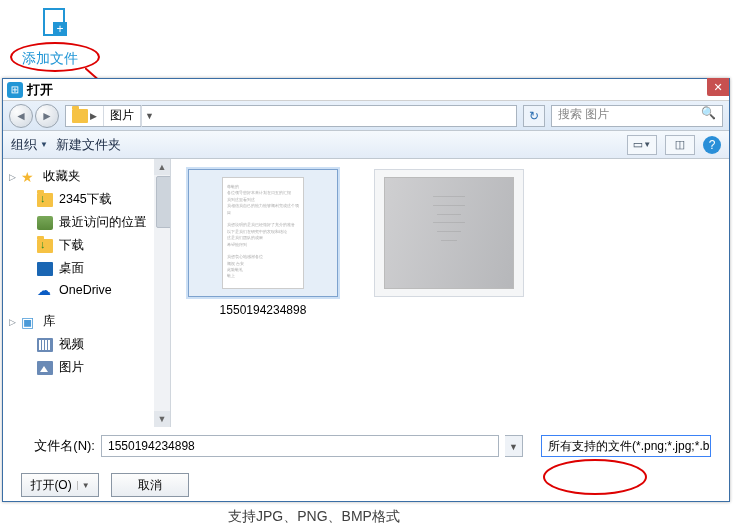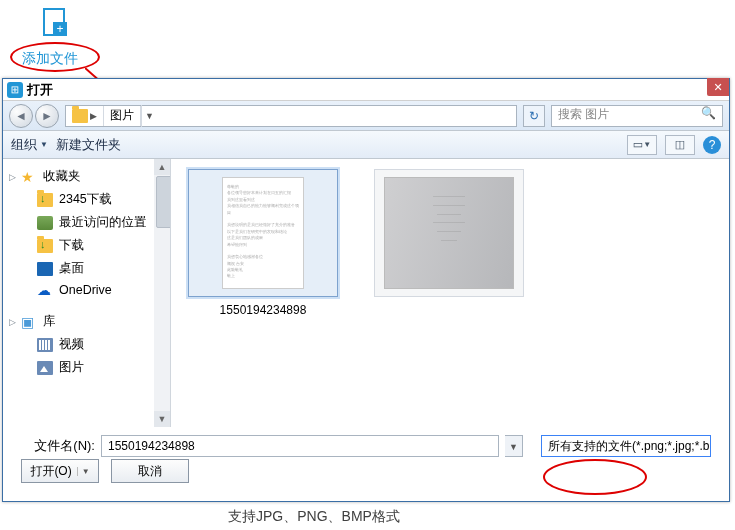--- a/index.html
+++ b/index.html
@@ -70,21 +70,21 @@
 .thumb .cap { line-height: 1.3; word-break: break-all; }
 .prev-doc { width: 82px; height: 112px; background: #fff; border: 1px solid #ccc; padding: 6px 4px; font-size: 4px; color: #aaa; line-height: 1.6; text-align: left; }
 .prev-scan { width: 130px; height: 112px; background: linear-gradient(105deg,#cfcfd1,#b6b7ba); border: 1px solid #bbb; padding: 14px 10px; font-size: 4px; color: #888; line-height: 2.2; }
 .prev-photo { width: 150px; height: 100px; background: linear-gradient(#e8e4d8,#d8d2c4); position: relative; overflow: hidden; }
 .prev-photo .laptop { position: absolute; left: 52px; top: 24px; width: 60px; height: 40px; background: #222; border-radius: 2px; }
 .prev-photo .laptop::after { content:''; position:absolute; left:4px; top:4px; width:52px; height:30px; background: linear-gradient(#6ab0e8,#c4def2); }
 .prev-photo .plant { position: absolute; right: 6px; top: 6px; width: 26px; height: 40px; background: radial-gradient(circle at 50% 40%, #3a7a3a 40%, transparent 42%); }
 .prev-photo .desk { position: absolute; left:0; bottom:0; width:100%; height:28px; background: linear-gradient(#c9a46a,#b38a4a); }
 
 .bottom { padding: 8px 18px; font-size: 13px; }
-.fnrow { display: flex; align-items: center; gap: 6px; margin-bottom: 2px; }
+.fnrow { display: flex; align-items: center; gap: 6px; margin-bottom: 16px; }
 .fnlabel { width: 74px; text-align: right; }
 .fninput { flex: 1; height: 22px; border: 1px solid #a9b4c0; padding: 0 6px; font-size: 12px; background: #fff; }
 .fndrop { width: 18px; height: 22px; border: 1px solid #a9b4c0; border-left: none; background: #eef2f7; text-align:center; font-size:9px; line-height:22px; color:#555; }
 .filterbox { width: 170px; height: 22px; border: 1px solid #3b82f6; background: #fff; font-size: 12px; padding: 0 6px; display:flex; align-items:center; overflow:hidden; white-space:nowrap; }
 .filterbox .dd { margin-left:auto; font-size:9px; color:#555; }
 .btnrow { display: flex; justify-content: flex-start; gap: 12px; padding-right: 4px; }
 .btn { width: 78px; height: 24px; border: 1px solid #8a96a4; background: linear-gradient(#fdfdfd,#e9edf2); font-size: 12px; display:flex; align-items:center; justify-content:center; gap:2px; }
 .btn .bd { font-size: 8px; color: #555; border-left: 1px solid #bbb; padding-left: 4px; margin-left: 3px; }
 .open-ellipse { position: absolute; left: 540px; bottom: 6px; width: 104px; height: 36px; border: 2px solid #d00; border-radius: 50%; pointer-events: none; }
 

